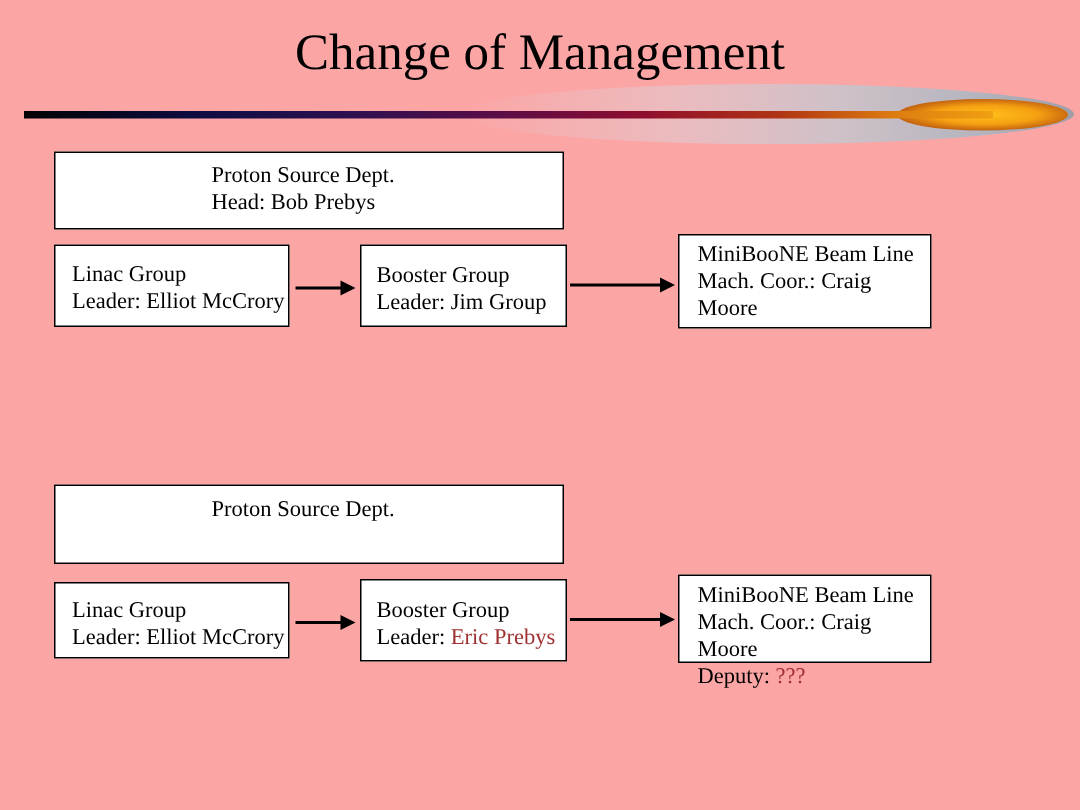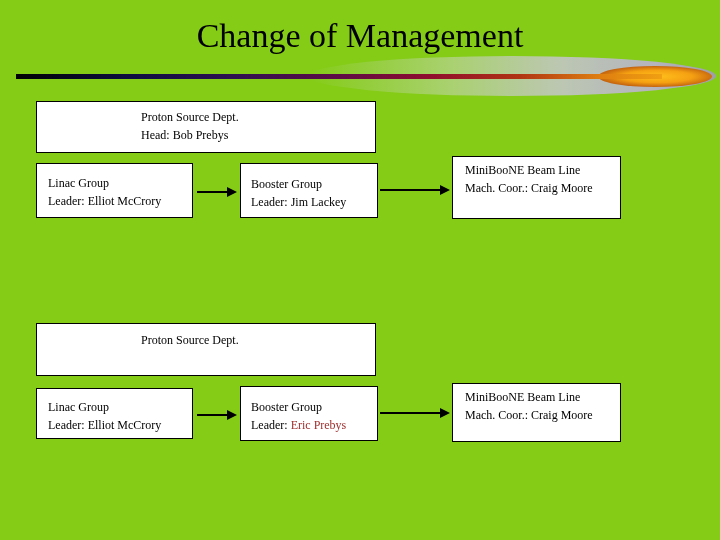--- a/index.html
+++ b/index.html
@@ -1,17 +1,17 @@
 <!DOCTYPE html>
 <html><head>
 <meta charset="utf-8">
 <style>
   html,body { margin:0; padding:0; background:#888; }
   .slide {
-    position:relative; width:720px; height:540px; background:#84cc16;
+    position:relative; width:720px; height:540px; background:#fca5a5;
     overflow:hidden; font-family:"Liberation Serif", serif; color:#000;
   }
   
   .title {
     position:absolute; top:14px; left:0; width:720px; margin:0;
     text-align:center; font-size:34px; font-weight:normal; line-height:44px;
     color:#000;
   }
   
   .comet-ellipse {
@@ -28,21 +28,21 @@
       #c1600e 72%, #713812 92%, #5e2e10 100%);
   }
   .comet-line {
     position:absolute; left:16px; top:74px; width:646px; height:5px;
     background:linear-gradient(90deg, #010104 0%, #0d0d42 18%, #2e1050 34%,
       #5e0c46 50%, #8f0e2e 64%, #b03413 78%, #dd7d10 90%, #f0a012 100%);
   }
   
   .box {
     position:absolute; background:#fff; border:1.5px solid #000;
-    box-sizing:border-box; font-size:12px; line-height:18px; color:#000;
+    box-sizing:border-box; font-size:15px; line-height:18px; color:#000;
   }
   .b-head1 { left:36px;  top:101px; width:340px; height:52px; padding:6px 0 0 104px; }
   .b-lin1  { left:36px;  top:163px; width:157px; height:55px; padding:10px 0 0 11px; }
   .b-boo1  { left:240px; top:163px; width:138px; height:55px; padding:11px 0 0 10px; }
   .b-mb1   { left:452px; top:156px; width:169px; height:63px; padding:4px 0 0 12px; }
   .b-head2 { left:36px;  top:323px; width:340px; height:53px; padding:7px 0 0 104px; }
   .b-lin2  { left:36px;  top:388px; width:157px; height:51px; padding:9px 0 0 11px; }
   .b-boo2  { left:240px; top:386px; width:138px; height:55px; padding:11px 0 0 10px; }
   .b-mb2   { left:452px; top:383px; width:169px; height:59px; padding:4px 0 0 12px; }
   .hl { color:#a03030; }
@@ -83,21 +83,21 @@
       <div><span>Leader: </span><span>Elliot McCrory</span></div>
     </div>
 
     <div class="arrow a1">
       <div class="arrow-line"></div>
       <div class="arrow-head"></div>
     </div>
 
     <div class="box b-boo1">
       <div>Booster Group</div>
-      <div><span>Leader: </span><span>Jim Lackey</span></div>
+      <div><span>Leader: </span><span>Jim Group</span></div>
     </div>
 
     <div class="arrow a2">
       <div class="arrow-line"></div>
       <div class="arrow-head"></div>
     </div>
 
     <div class="box b-mb1">
       <div>MiniBooNE Beam Line</div>
       <div>Mach. Coor.: Craig Moore</div>
@@ -125,16 +125,17 @@
     </div>
 
     <div class="arrow a4">
       <div class="arrow-line"></div>
       <div class="arrow-head"></div>
     </div>
 
     <div class="box b-mb2">
       <div>MiniBooNE Beam Line</div>
       <div>Mach. Coor.: Craig Moore</div>
+      <div><span>Deputy: </span><span class="hl">???</span></div>
     </div>
   </section>
 
 </div>
 
 </body></html>

